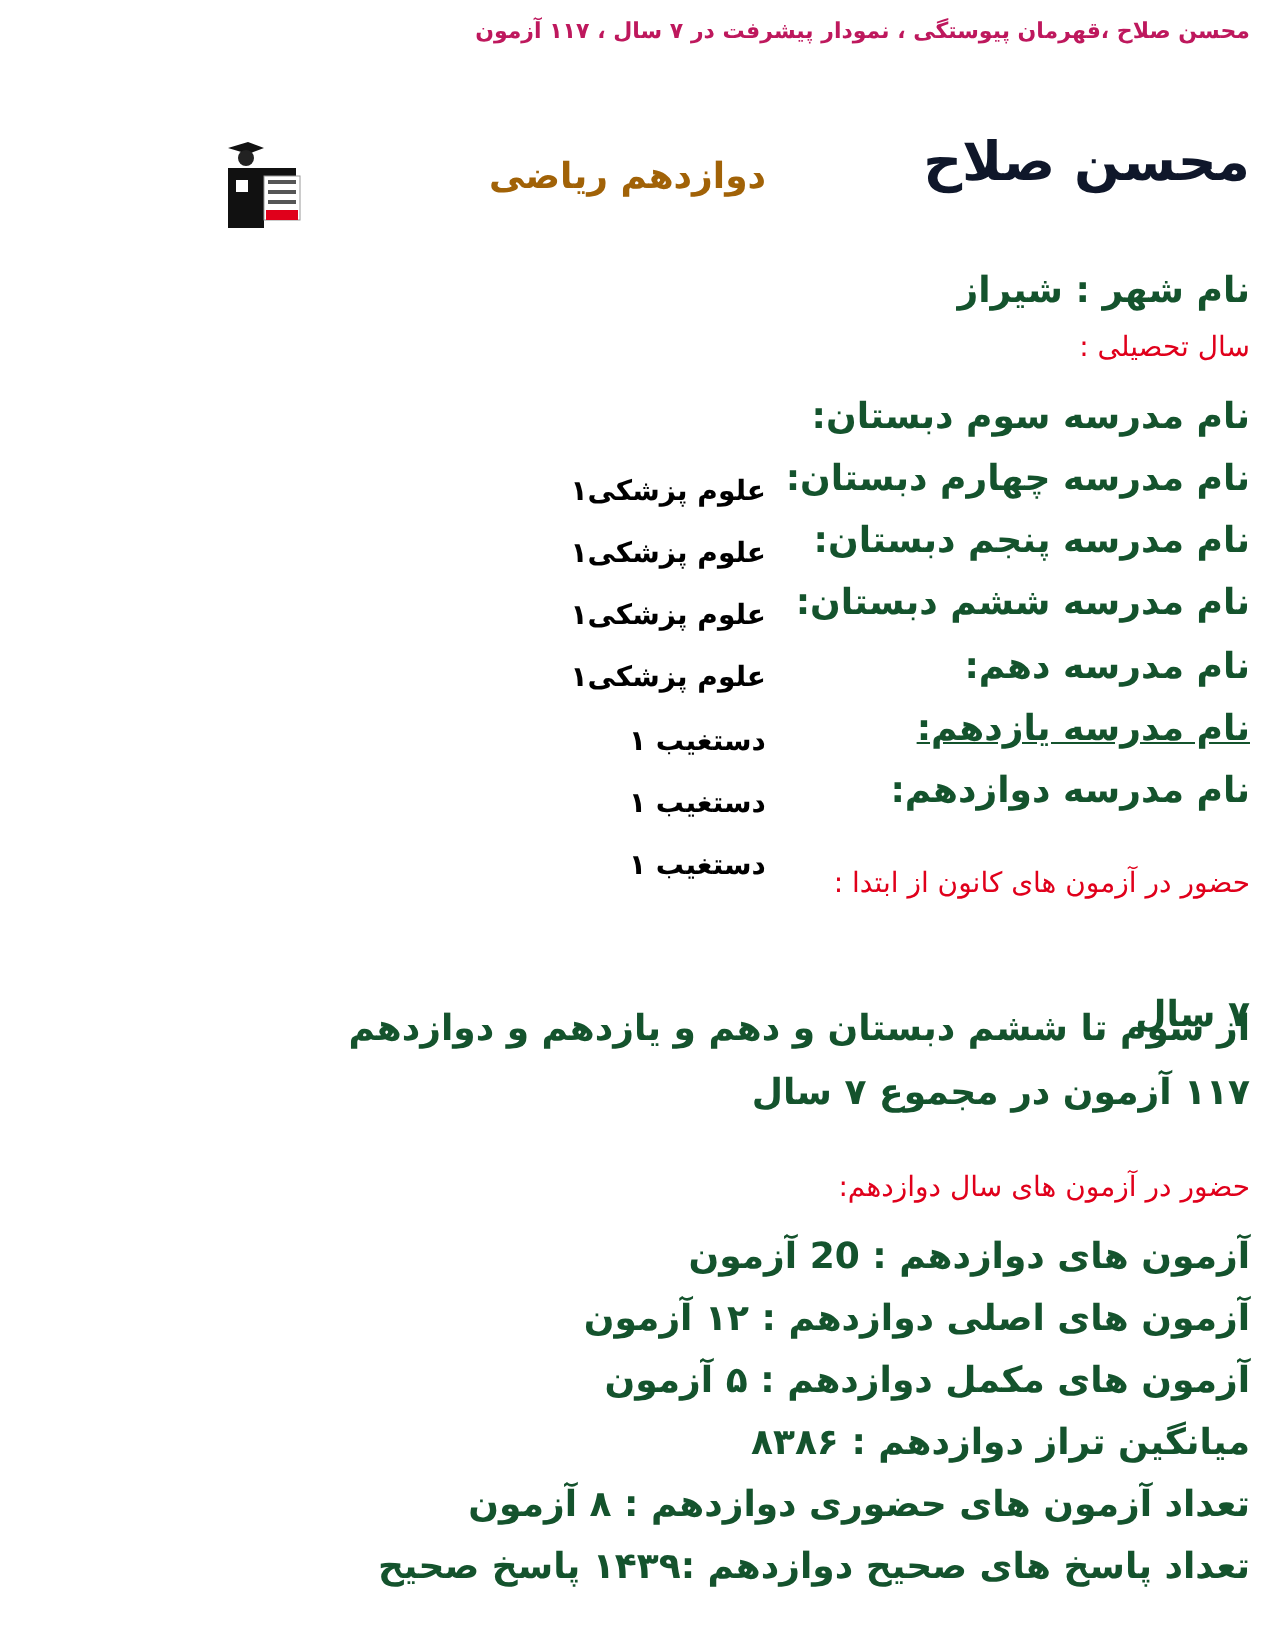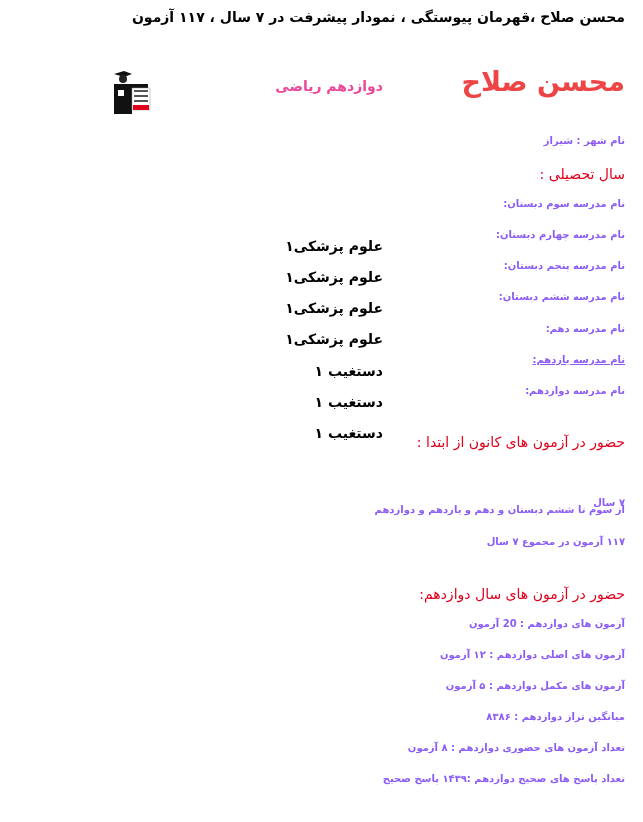--- a/index.html
+++ b/index.html
@@ -13,48 +13,48 @@
       position: relative;
       overflow: hidden;
       font-family: "DejaVu Sans", sans-serif;
       direction: rtl;
       color: #000;
     }
     .abs { position: absolute; white-space: nowrap; }
     .page-title {
       top: 9px;
       right: 18px;
-      font-size: 14px;
+      font-size: 11px;
       font-weight: bold;
-      color: #000000;
+      color: #be185d;
     }
     .student-name {
       top: 66px;
       right: 18px;
       font-size: 27px;
       font-weight: bold;
-      color: #ef4444;
+      color: #0f172a;
     }
     .grade {
       top: 78px;
       right: 260px;
-      font-size: 14px;
+      font-size: 18px;
       font-weight: bold;
-      color: #ec4899;
+      color: #a16207;
     }
     .logo {
       top: 70px;
       left: 108px;
       width: 44px;
       height: 44px;
     }
     .line {
-      font-size: 10px;
+      font-size: 18px;
       font-weight: bold;
-      color: #8b5cf6;
+      color: #14532d;
       right: 18px;
     }
     .red-label {
       font-size: 14px;
       font-weight: normal;
       color: #e0001b;
       right: 18px;
     }
     .school-value {
       font-size: 14px;

